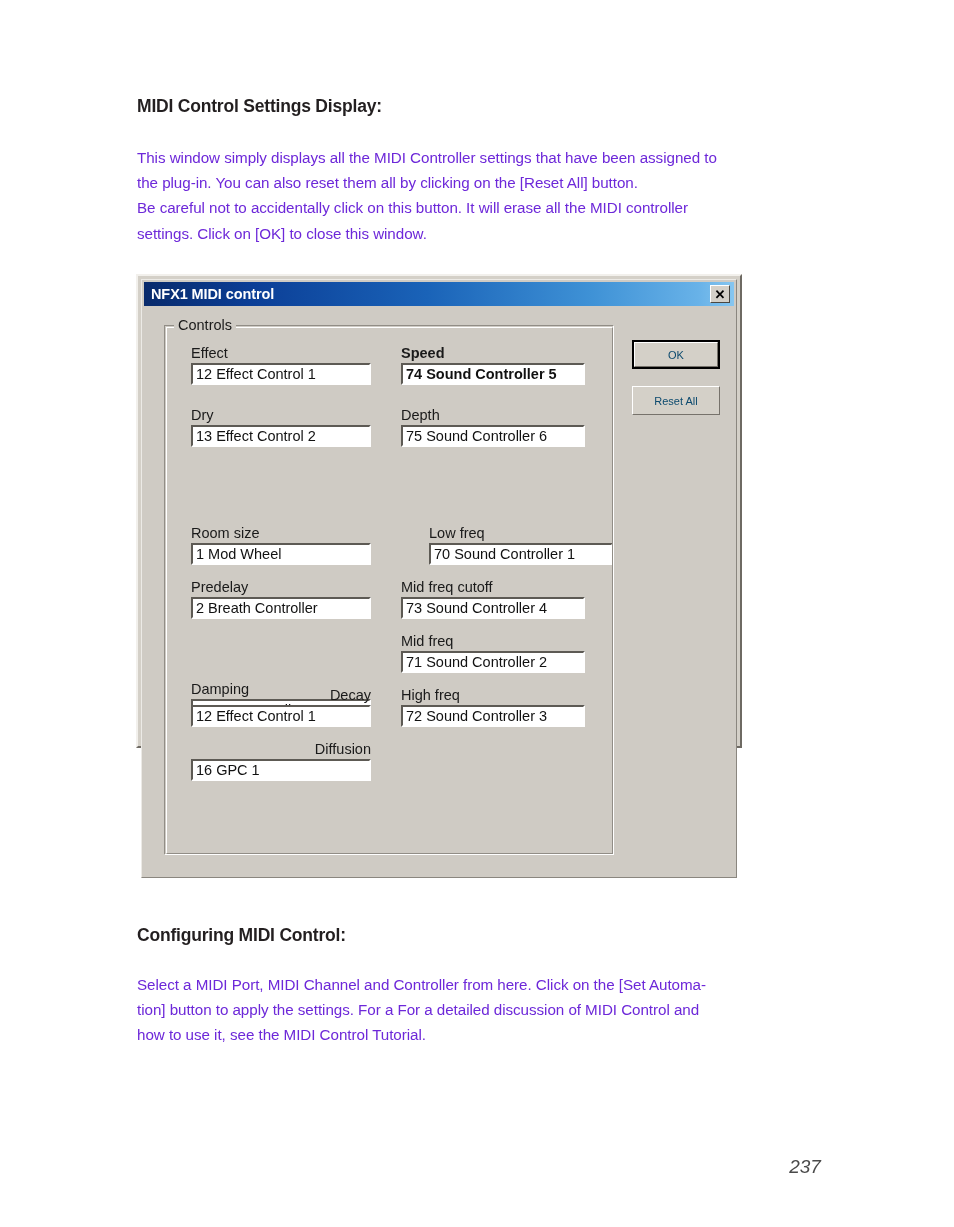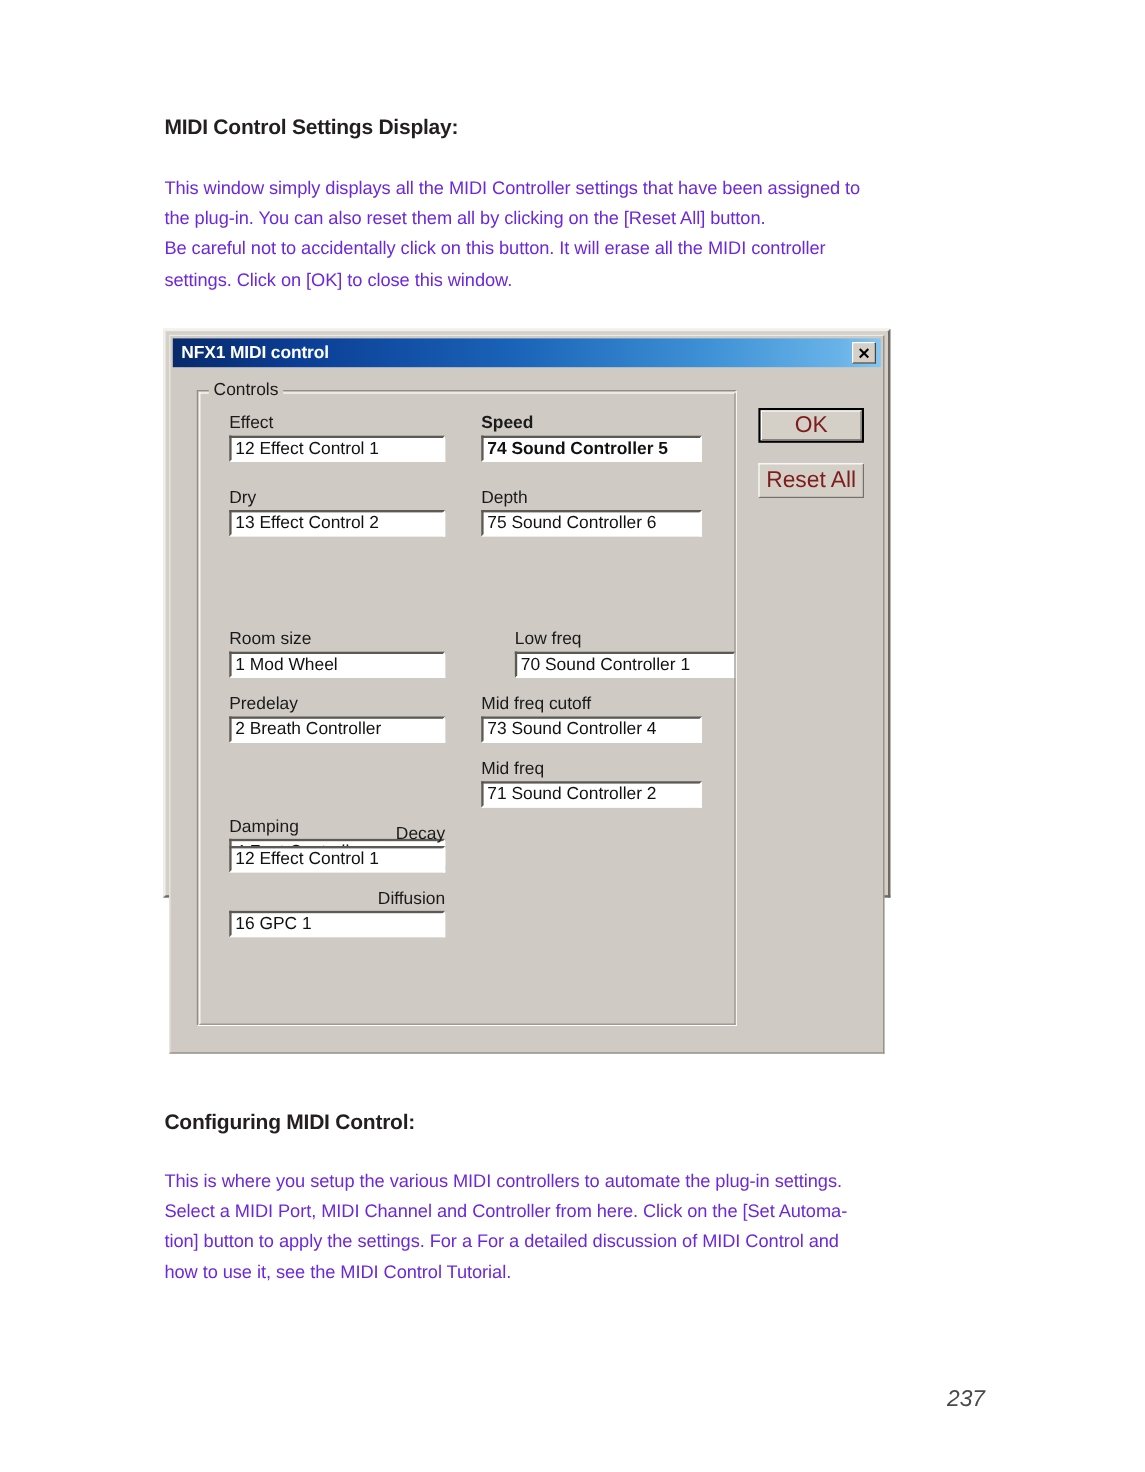--- a/index.html
+++ b/index.html
@@ -190,22 +190,22 @@
   }
   .field-box.wide { width: 184px; }
 
   
   .btn {
     position: absolute;
     background: #d4d0c8;
     display: flex;
     align-items: center;
     justify-content: center;
-    font-size: 19px;
-    color: #7f1d1d;
+    font-size: 11px;
+    color: #0c4a6e;
     box-sizing: border-box;
     text-align: center;
   }
   .btn-default {
     border: 2px solid #000000;
   }
   .btn-default .btn-face {
     width: 100%; height: 100%;
     background: #d4d0c8;
     border-top: 1.5px solid #ffffff;
@@ -329,39 +329,44 @@
           </div>
         </div>
 
         <div class="field" style="left:236px; top:306px;">
           <div class="field-label">Mid freq</div>
           <div class="field-box wide">
             <span>71 Sound Controller 2</span>
           </div>
         </div>
 
+        <div class="field" style="left:236px; top:360px;">
+          <div class="field-label">High freq</div>
+          <div class="field-box wide">
+            <span>72 Sound Controller 3</span>
+          </div>
+        </div>
       </div>
 
       <div class="btn btn-default" id="ok-button">
         <span class="btn-face">
           <span>OK</span>
         </span>
       </div>
 
       <div class="btn btn-normal" id="reset-button">
         <span>Reset All</span>
       </div>
 
     </div>
   </div>
 
   <div class="heading" id="heading-2">Configuring MIDI Control:</div>
 
   <div class="prose" id="prose-2">
-    <p>This is where you setup the various MIDI controllers to automate the plug-in settings.</p>
     <p>Select a MIDI Port, MIDI Channel and Controller from here.  Click on the [Set Automa-</p>
     <p>tion] button to apply the settings.  For a For a detailed discussion of MIDI Control and</p>
     <p>how to use it, see the MIDI Control Tutorial.</p>
   </div>
 
   <div class="page-number">237</div>
 
 </div>
 
 </body></html>

